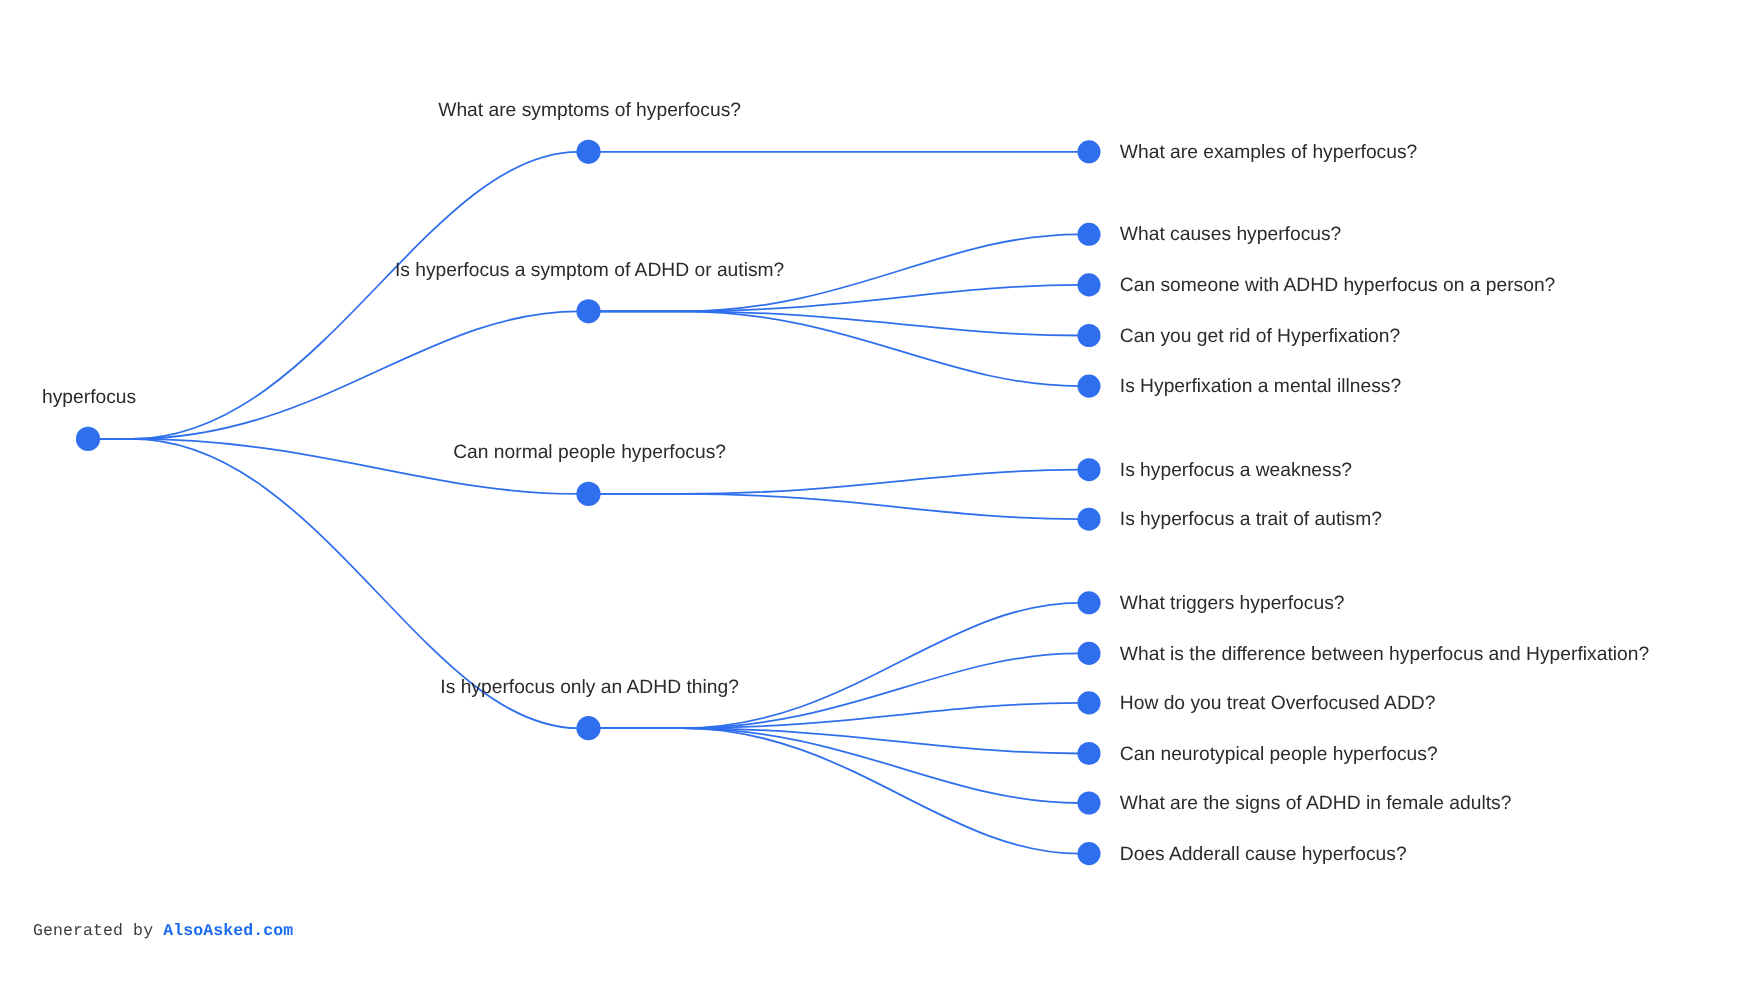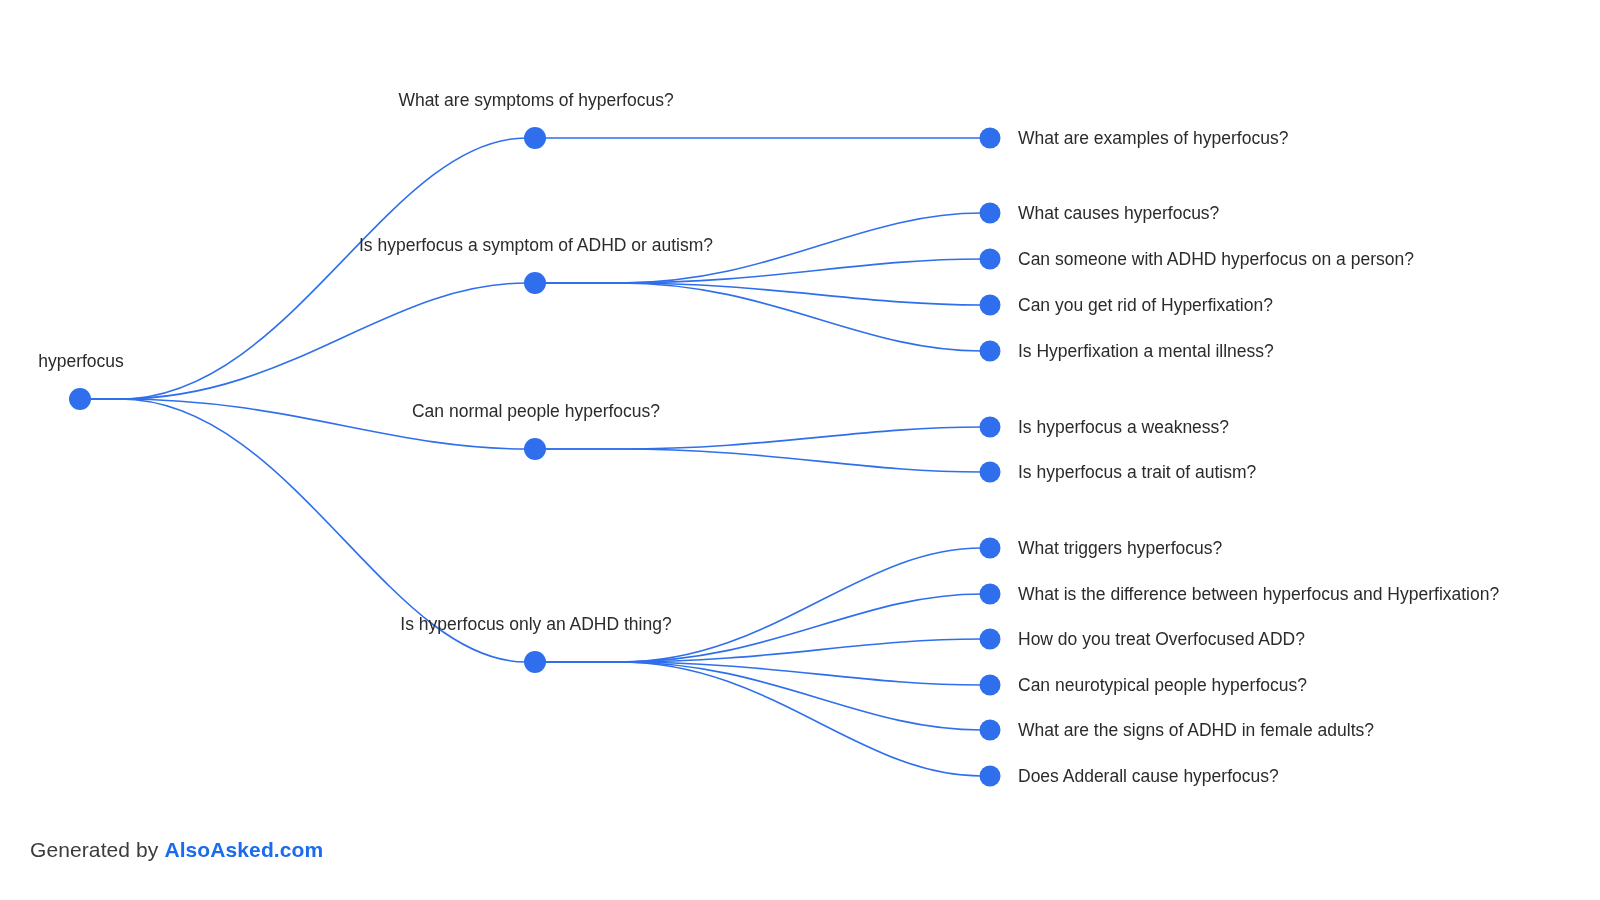--- a/index.html
+++ b/index.html
@@ -45,22 +45,22 @@
   .node-label.above {
     text-anchor: middle;
   }
   .node-label.right {
     text-anchor: start;
   }
   .footer {
     position: absolute;
     left: 30px;
     top: 838px;
-    font-family: Liberation Sans, sans-serif;
-    font-size: 21px;
+    font-family: Liberation Mono, monospace;
+    font-size: 15px;
     color: #3c3c3c;
     white-space: nowrap;
     letter-spacing: 0.1px;
   }
   .footer .brand {
     color: #1a6bf0;
     font-weight: bold;
   }
 </style>
 </head>

